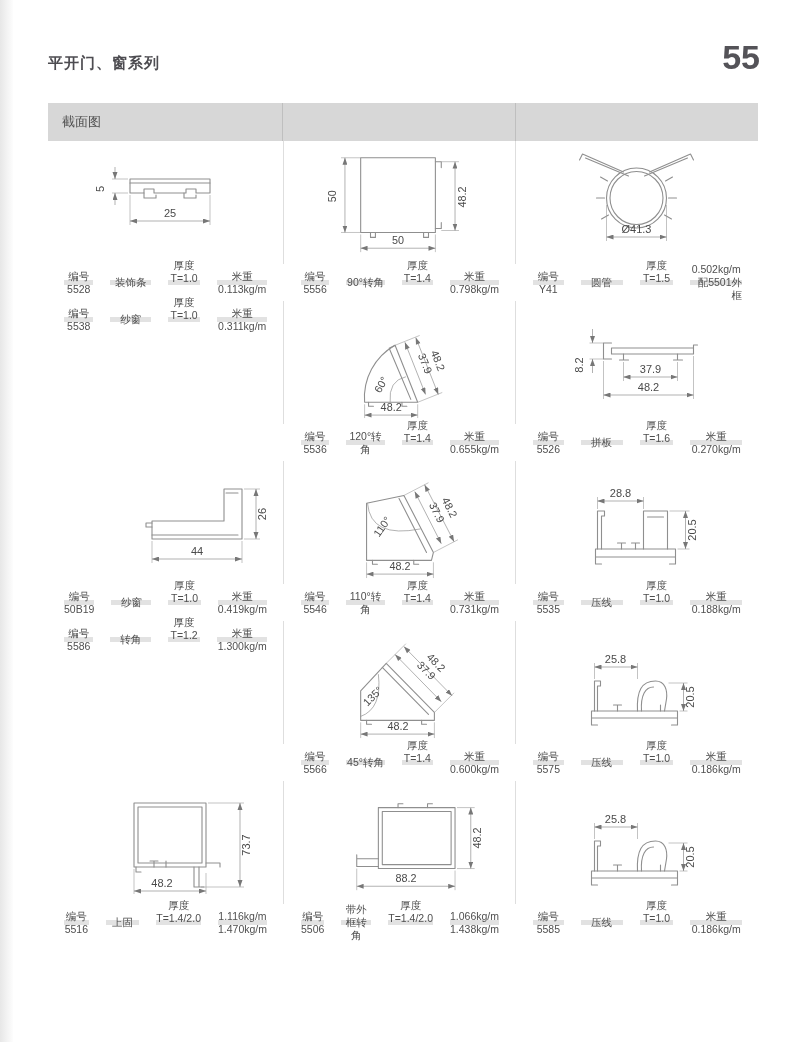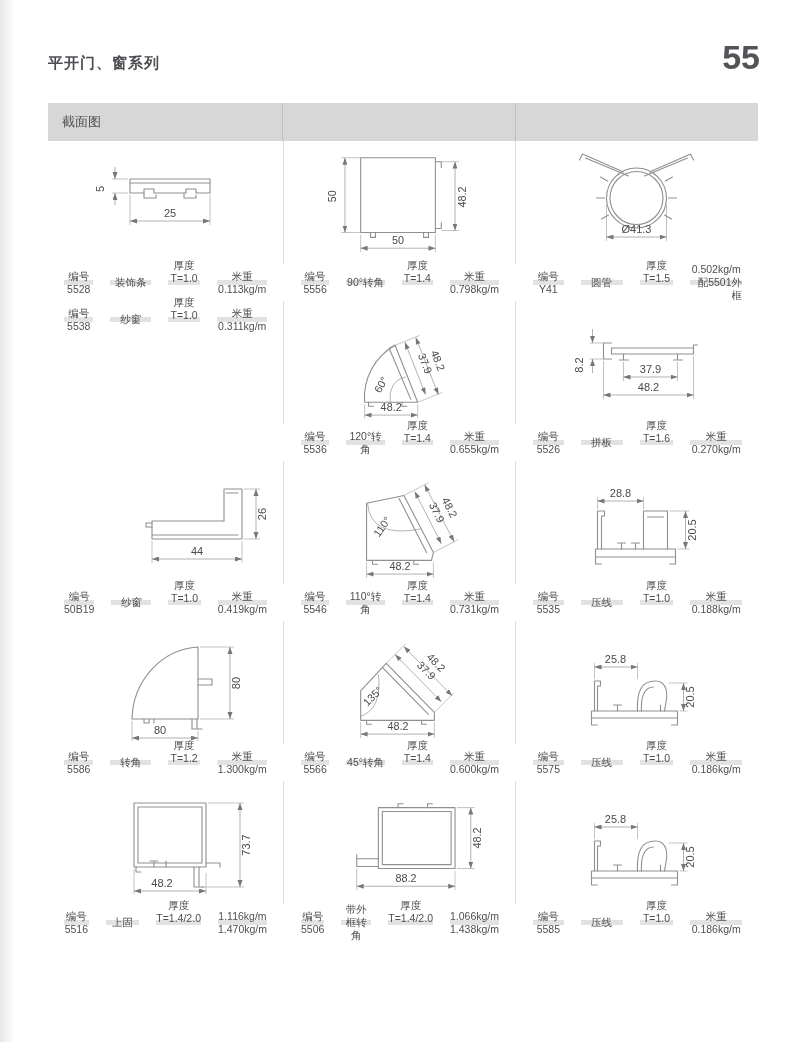--- a/index.html
+++ b/index.html
@@ -348,32 +348,20 @@
         <div class="isc wt">
             <div>米重</div>
             <div>0.188kg/m</div>
           </div>
       </div>
     </div>
   </div>
 
   <div class="prow">
     <div class="pcell c1">
-      <div class="draw">
-        <svg viewBox="0 0 235 123">
-          <path class="pf" d="M84,98 A70,74 0 0 1 150,26 L150,98 Z"></path>
-          <path class="pf" d="M150,58 h14 v6 h-14 M96,98 v4 h5 v-4 M106,98 v4 M144,98 V108 M149,98 V108 M144,108 h10"></path>
-          <path class="xl" d="M152,26 H186 M152,98 H186"></path>
-          <line class="dl" x1="182" y1="26" x2="182" y2="98" marker-start="url(#as)" marker-end="url(#ae)"></line>
-          <text class="t" x="192" y="62" transform="rotate(-90 192 62)">80</text>
-          <path class="xl" d="M84,100 V120 M150,110 V120"></path>
-          <line class="dl" x1="84" y1="117" x2="150" y2="117" marker-start="url(#as)" marker-end="url(#ae)"></line>
-          <text class="t" x="112" y="113">80</text>
-        </svg>
-      </div>
       <div class="info">
         <div class="isc code">
             <div>编号</div>
             <div>5586</div>
           </div>
         <div class="isc name">
             <div>转角</div>
           </div>
         <div class="isc th">
             <div>厚度</div>

